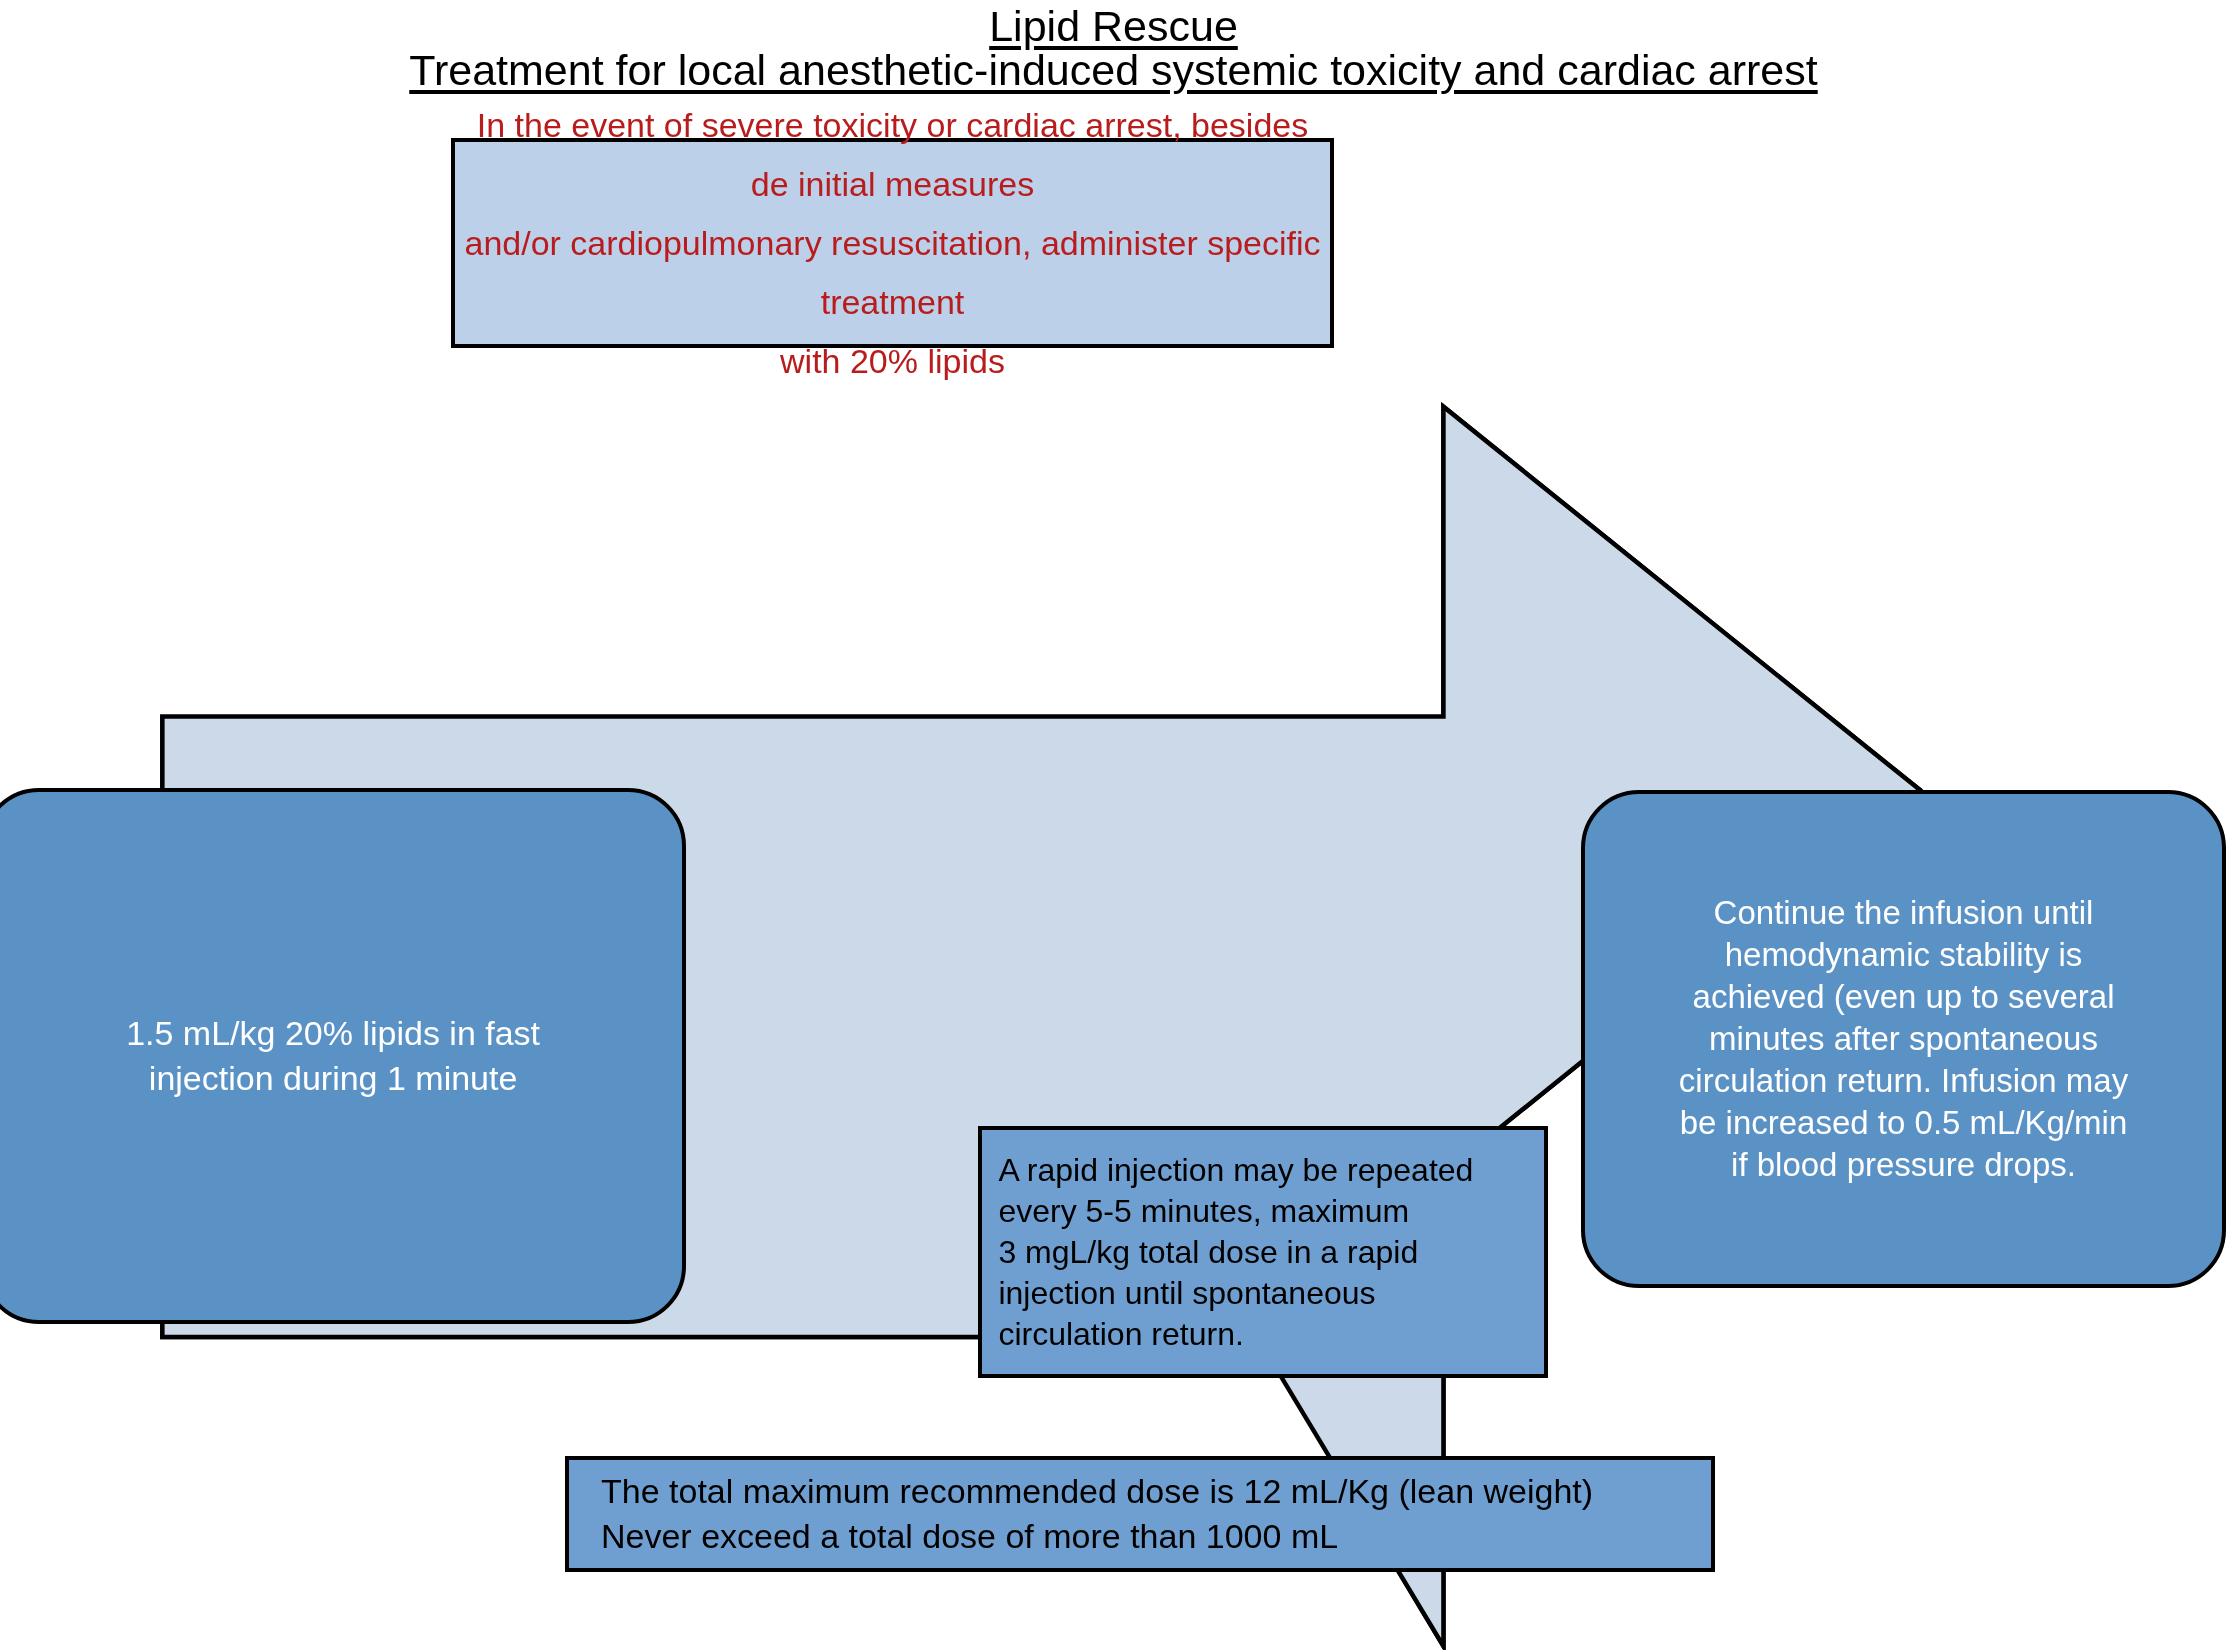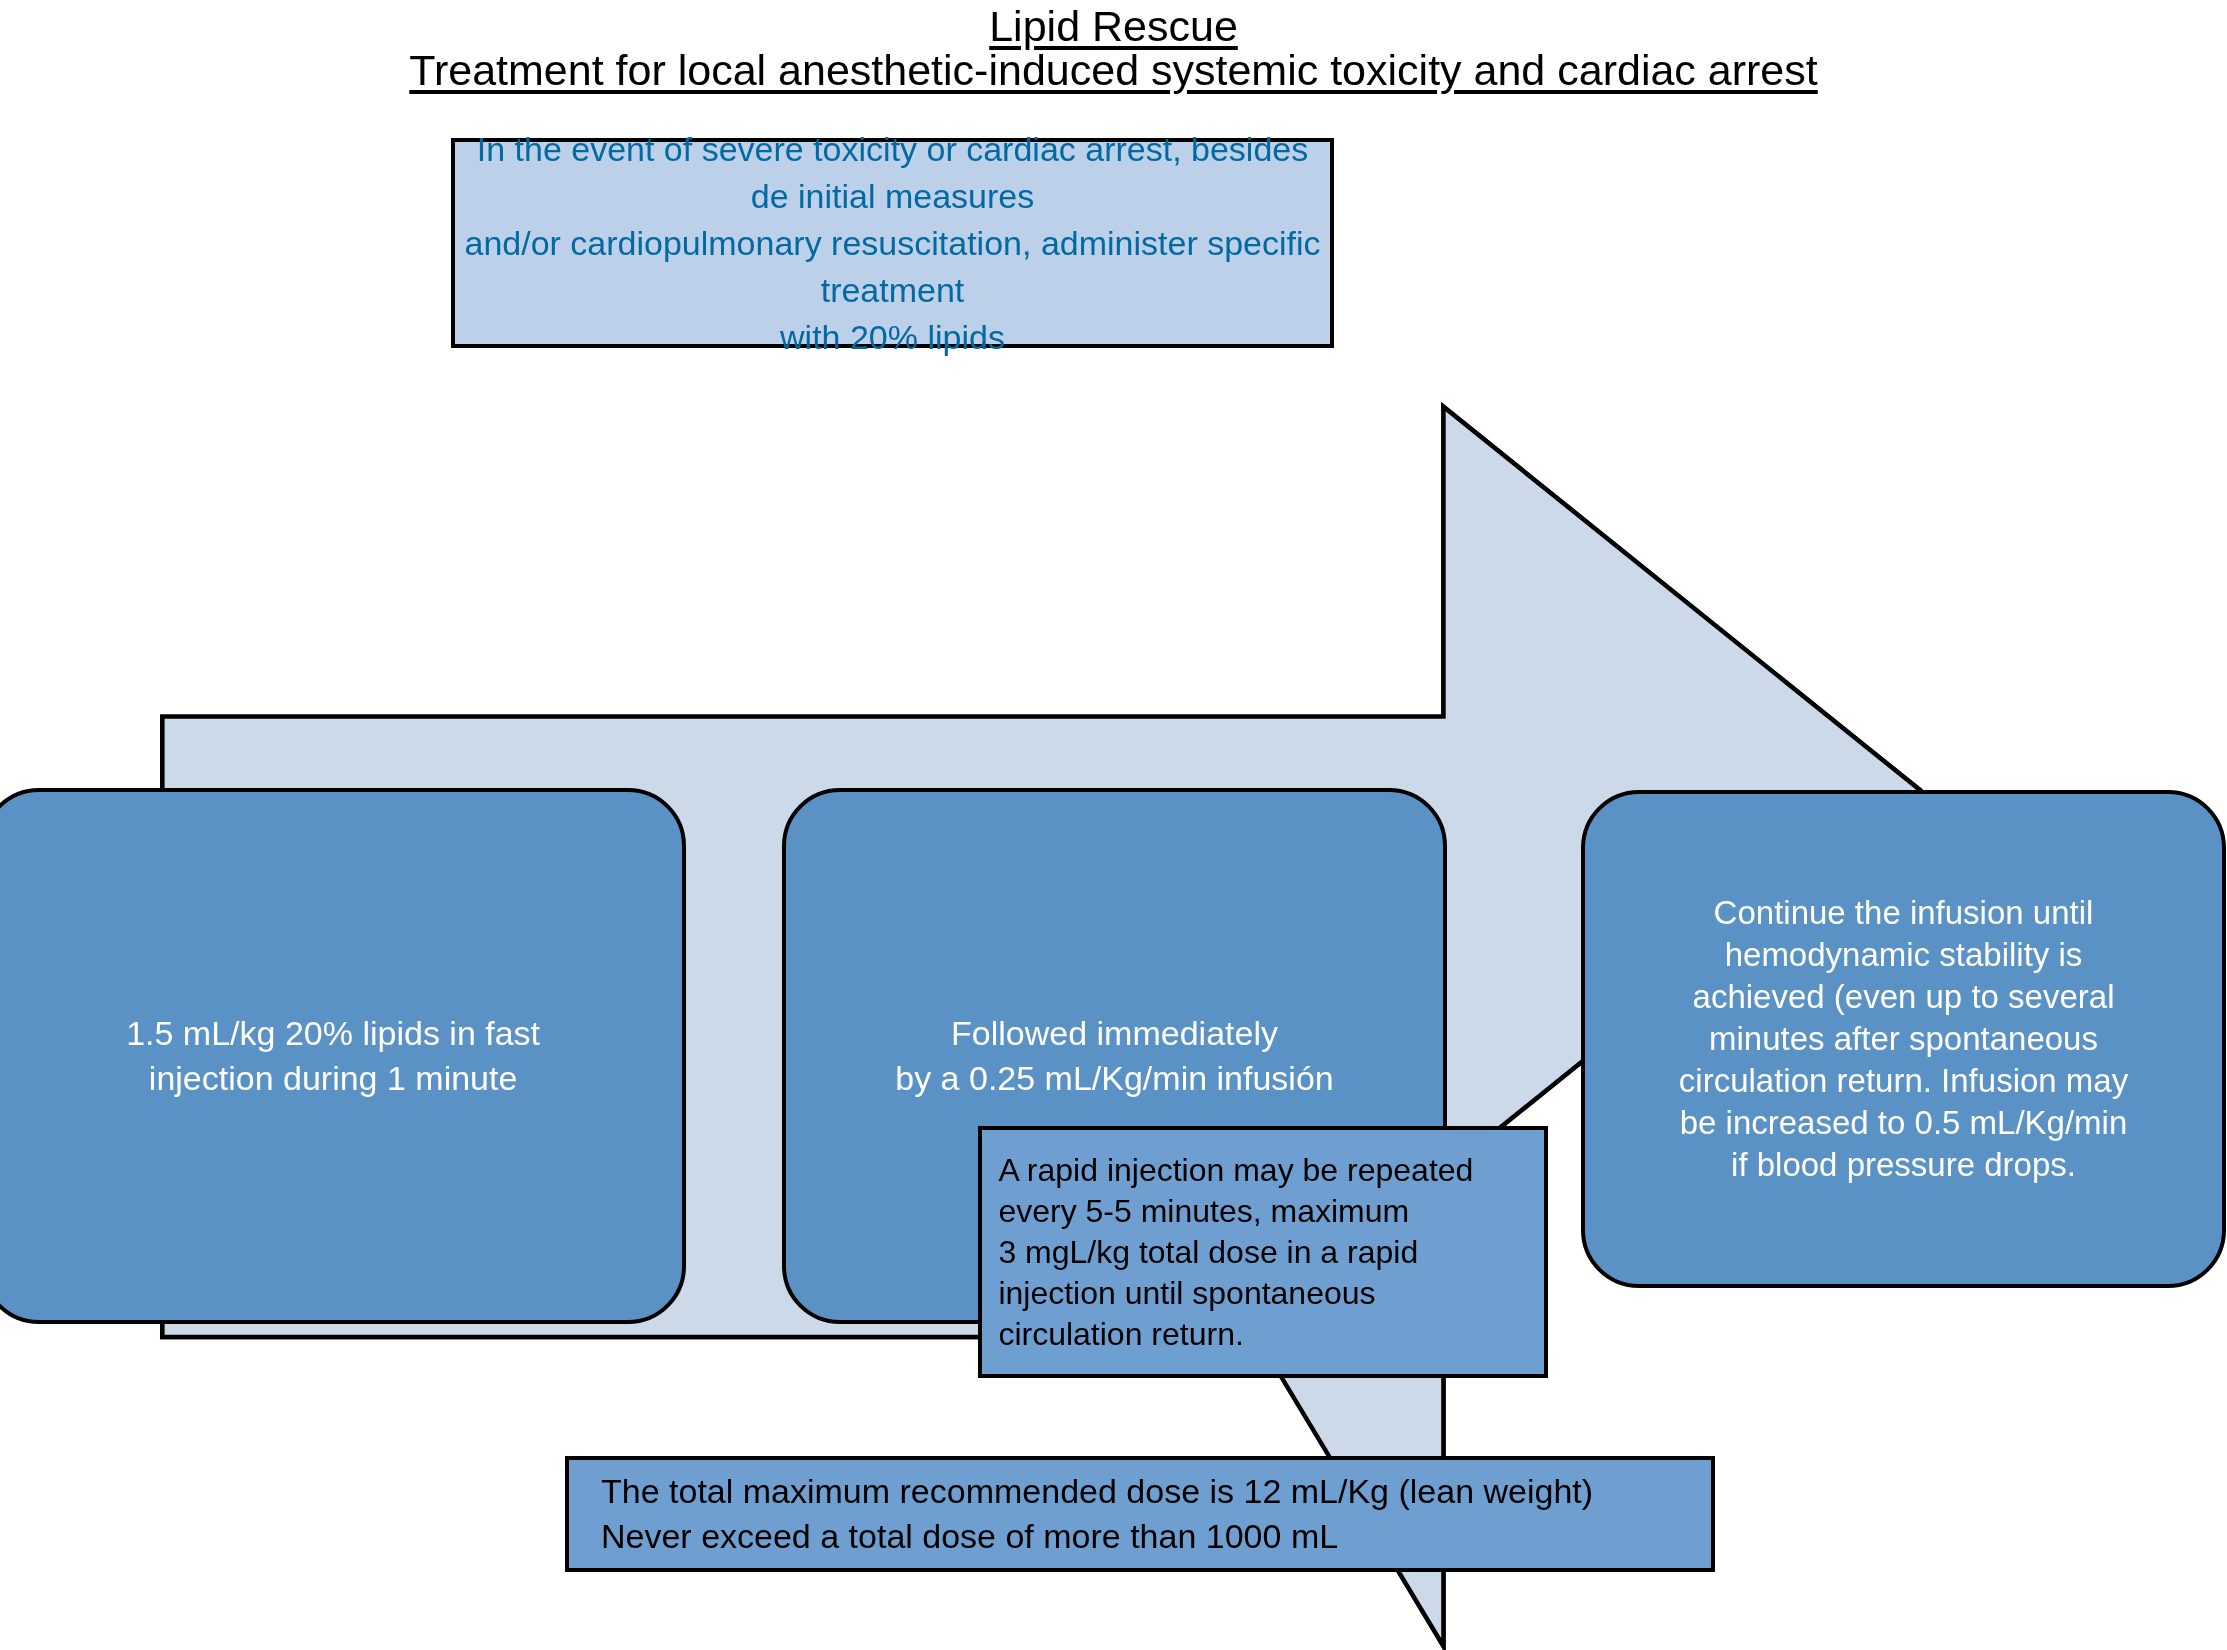--- a/index.html
+++ b/index.html
@@ -68,22 +68,22 @@
   #intro-box {
     left: 451px;
     top: 138px;
     width: 883px;
     height: 210px;
     background: #bdd0ea;
     border-width: 4.5px;
   }
   #intro-box .box-text {
     font-size: 34px;
-    line-height: 47px;
-    color: #0369a1;
+    line-height: 59px;
+    color: #b91c1c;
   }
 
   
   .step-box {
     background: #5b92c6;
     border-radius: 58px;
     border: 4.5px solid #000000;
   }
   .step-box .box-text {
     color: #ffffff;
@@ -183,24 +183,20 @@
     <div class="box-text">In the event of severe toxicity or cardiac arrest, besides de initial measures
 and/or cardiopulmonary resuscitation, administer specific treatment
 with 20% lipids</div>
   </div>
 
   <div class="box step-box" id="step-1">
     <div class="box-text">1.5 mL/kg 20% lipids in fast
 injection during 1 minute</div>
   </div>
 
-  <div class="box step-box" id="step-2">
-    <div class="box-text">Followed immediately
-by a 0.25 mL/Kg/min infusión</div>
-  </div>
 
   <div class="box step-box" id="step-3">
     <div class="box-text">Continue the infusion until
 hemodynamic stability is
 achieved (even up to several
 minutes after spontaneous
 circulation return. Infusion may
 be increased to 0.5 mL/Kg/min
 if blood pressure drops.</div>
   </div>

